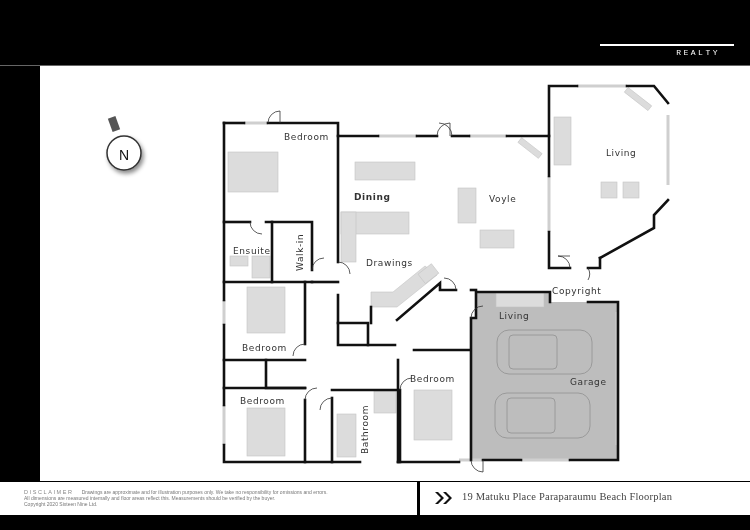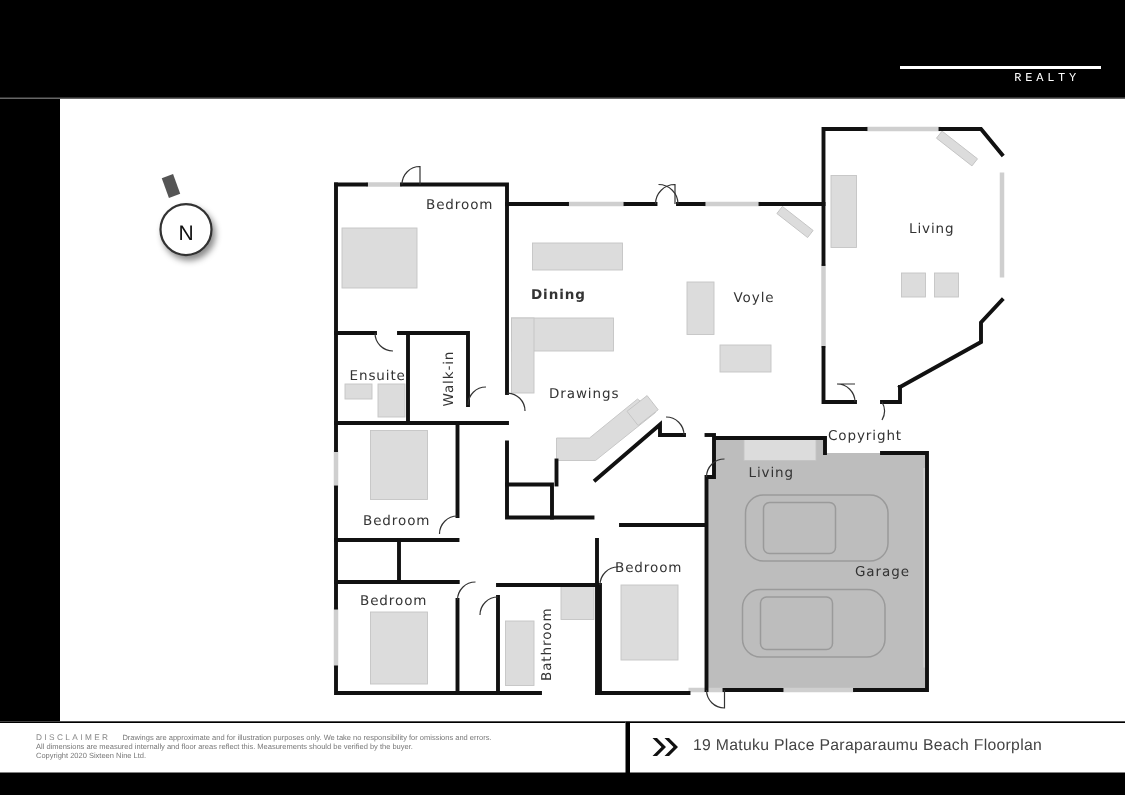--- a/index.html
+++ b/index.html
@@ -14,21 +14,21 @@
   .logo-sub { position: absolute; right: 18px; top: 42px; font-size: 8px; letter-spacing: 2.5px; font-family: Liberation Mono, monospace; }
   .canvas { position: absolute; left: 0; top: 66px; width: 750px; height: 415px; background: #fff; margin-left: 40px; }
   .canvas svg { position: absolute; left: 0; top: 0; }
   .label { position: absolute; font-family: "DejaVu Sans", sans-serif; font-size: 9px; color: #333; letter-spacing: 0.6px; white-space: nowrap; }
   .label.vert { transform: rotate(-90deg); transform-origin: left top; }
   .footer { position: absolute; left: 0; top: 481px; width: 750px; height: 49px; background: #000; }
   .footer-left { position: absolute; left: 0; top: 0; width: 417px; height: 33px; background: #fff; border-top: 1.5px solid #000; }
   .footer-right { position: absolute; left: 420px; top: 0; width: 330px; height: 33px; background: #fff; border-top: 1.5px solid #000; }
   .disc { position: absolute; left: 24px; top: 7px; font-family: "Liberation Sans", sans-serif; font-size: 5px; color: #777; line-height: 6.2px; }
   .disc-title { letter-spacing: 1.6px; font-size: 5.5px; margin-right: 8px; color: #888; }
-  .addr { position: absolute; left: 42px; top: 9px; font-family: Liberation Sans, sans-serif; font-size: 10.5px; color: #444; letter-spacing: 0.2px; }
+  .addr { position: absolute; left: 42px; top: 9px; font-family: Liberation Serif, serif; font-size: 10.5px; color: #444; letter-spacing: 0.2px; }
   .chev { position: absolute; left: 14px; top: 9px; width: 20px; height: 14px; }
   .compass { position: absolute; left: 64px; top: 69px; width: 40px; height: 40px; }
   .compass-text { position: absolute; left: 0; top: 0; width: 40px; height: 40px; line-height: 40px; text-align: center; font-size: 14px; color: #111; font-family: "Liberation Sans", sans-serif; }
 </style>
 </head>
 <body>
 
 <div class="header">
   <div class="logo">
     <div class="logo-rule"></div>

